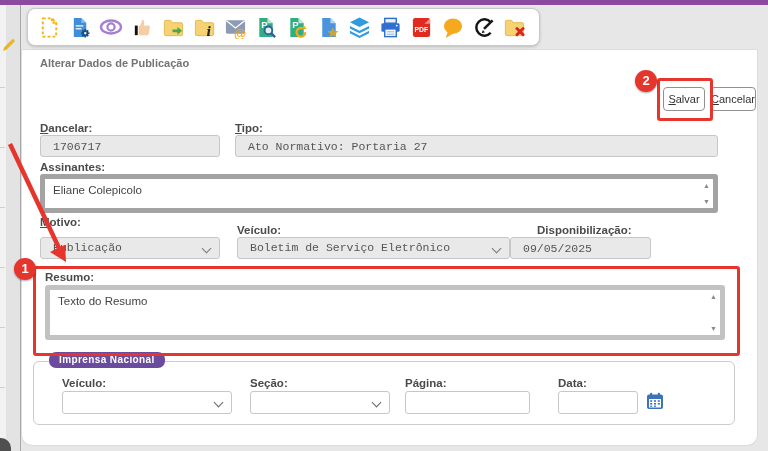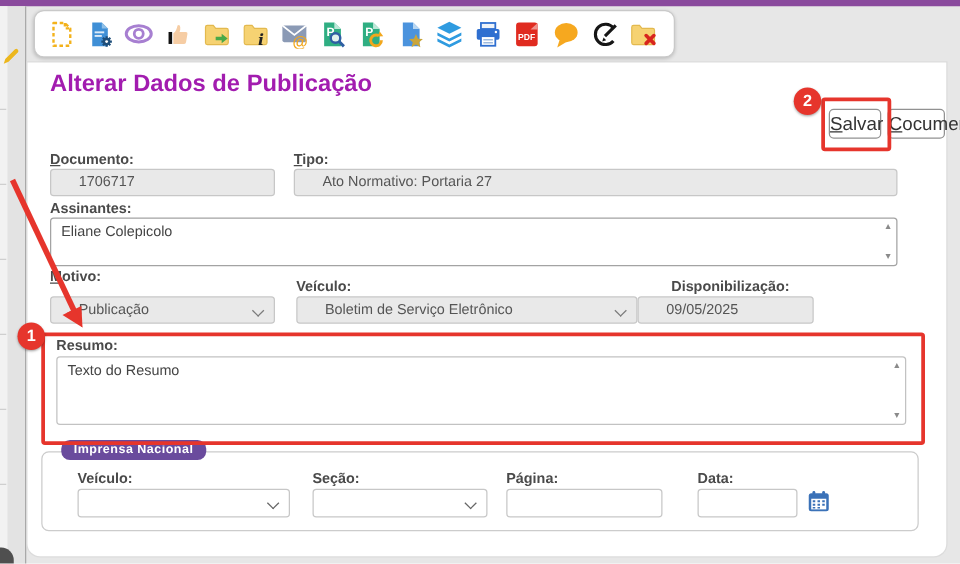--- a/index.html
+++ b/index.html
@@ -9,39 +9,39 @@
   .sidestrip{position:absolute;left:0;top:5px;width:20px;height:446px;background:#e3e3e3;border-right:1px solid #a9a9a9;}
   .sidesliver{position:absolute;left:0;top:5px;width:6px;height:446px;background:#f2f2f2;}
   .tick{position:absolute;left:0;width:5px;height:1px;background:#cfcfcf;}
   .corner{position:absolute;left:0;bottom:0;width:11px;height:13px;background:#4f4f4f;border-top-right-radius:10px;}
   .panel{position:absolute;left:22px;top:50px;width:735px;height:395px;background:#fff;
     border-radius:0 0 10px 10px;box-shadow:0 0 0 1px #dcdcdc;}
   .toolbar{position:absolute;left:27px;top:8px;width:513px;height:38px;background:#fff;
     border:1px solid #c9c9c9;border-radius:8px;box-shadow:0 1px 3px rgba(0,0,0,.18);
     display:flex;align-items:center;gap:7px;padding:0 9px;box-sizing:border-box;}
   .ic{width:24px;height:24px;flex:0 0 auto;display:flex;align-items:center;justify-content:center;cursor:pointer;}
-  .title{position:absolute;left:40px;top:57px;font-size:19px;font-weight:bold;color:#a21caf;}
+  .title{position:absolute;left:40px;top:57px;font-size:11px;font-weight:bold;color:#737373;}
   .lbl{position:absolute;font-size:11.5px;font-weight:bold;color:#4a4a4a;white-space:nowrap;}
   .u{text-decoration:underline;}
   .fld{position:absolute;height:22px;line-height:20px;font-size:11.5px;color:#555;background:#e9e9e9;
-    border:1px solid #c7c7c7;border-radius:3px;padding:0 22px;box-sizing:border-box;
-    white-space:nowrap;overflow:hidden;font-family:Liberation Sans, sans-serif;}
+    border:1px solid #c7c7c7;border-radius:3px;padding:0 12px;box-sizing:border-box;
+    white-space:nowrap;overflow:hidden;font-family:Liberation Mono, monospace;}
   .fld.white{background:#fff;}
   input.fld{line-height:normal;}
   .sel{cursor:default;}
   .chev{position:absolute;right:9px;top:7px;width:6px;height:6px;
     border-right:1.6px solid #666;border-bottom:1.6px solid #666;transform:rotate(45deg);}
   .chev.gray{border-color:#7a7a7a;}
-  .ta{position:absolute;background:#fff;border:1px solid #a3a3a3;border-radius:3px;
+  .ta{position:absolute;background:#fff;border:5px solid #a3a3a3;border-radius:3px;
     font-size:11.5px;color:#444;box-sizing:border-box;}
   .ta.gray{background:#ffffff;border-color:#c2c2c2;}
   .ta .txt{position:absolute;left:8px;top:5px;white-space:nowrap;}
   .sarr{position:absolute;right:3px;font-size:7px;color:#8a8a8a;line-height:7px;cursor:pointer;}
   .btn{position:absolute;height:24px;background:#fff;border:1px solid #919191;border-radius:4px;
-    font-size:15px;color:#333;font-family:"Liberation Sans",sans-serif;cursor:pointer;padding:0;}
+    font-size:11px;color:#333;font-family:"Liberation Sans",sans-serif;cursor:pointer;padding:0;}
   .annbox{position:absolute;border:3px solid #e6352c;border-radius:3px;pointer-events:none;}
   .dot{position:absolute;width:22px;height:22px;border-radius:50%;background:#e6352c;color:#fff;
     font-size:13px;font-weight:bold;text-align:center;line-height:22px;box-shadow:0 1px 2px rgba(0,0,0,.35);}
   .fieldset{position:absolute;left:33px;top:361px;width:702px;height:64px;
     border:1px solid #ccc;border-radius:6px;box-sizing:border-box;}
   .legend{position:absolute;left:49px;top:352px;background:#6a4b9d;color:#fff;font-size:10px;
     font-weight:bold;padding:2px 10px 3px;border-radius:7px;letter-spacing:.4px;}
   .arrow-svg{position:absolute;left:6px;top:140px;pointer-events:none;}
 </style>
 </head>
@@ -191,23 +191,23 @@
             <line x1="14.5" y1="13" x2="21" y2="19.5"></line>
             <line x1="21" y1="13" x2="14.5" y2="19.5"></line>
           </g>
         </svg>
     </span>
   </div>
 
   <div class="title"><span>Alterar Dados de Publicação</span></div>
 
   <button class="btn" style="left:663px;top:87px;width:42px;"><span class="u">S</span><span>alvar</span></button>
-  <button class="btn" style="left:710px;top:87px;width:46px;"><span class="u">C</span><span>ocumento</span></button>
-
-  <div class="lbl" style="left:40px;top:122px;"><span class="u">D</span><span>ocumento:</span></div>
+  <button class="btn" style="left:710px;top:87px;width:46px;"><span class="u">C</span><span>ancelar</span></button>
+
+  <div class="lbl" style="left:40px;top:122px;"><span class="u">D</span><span>ancelar:</span></div>
   <input class="fld" style="left: 40px; top: 135px; width: 180px;" readonly="" value="1706717">
 
   <div class="lbl" style="left:235px;top:122px;"><span class="u">T</span><span>ipo:</span></div>
   <input class="fld" style="left: 235px; top: 135px; width: 483px;" readonly="" value="Ato Normativo: Portaria 27">
 
   <div class="lbl" style="left:40px;top:161px;text-align:center;">Assinantes:</div>
   <div class="ta" style="left:40px;top:174px;width:678px;height:39px;">
     <span class="txt">Eliane Colepicolo</span>
     <span class="sarr" style="top:3px;">▲</span>
     <span class="sarr" style="bottom:3px;">▼</span>

